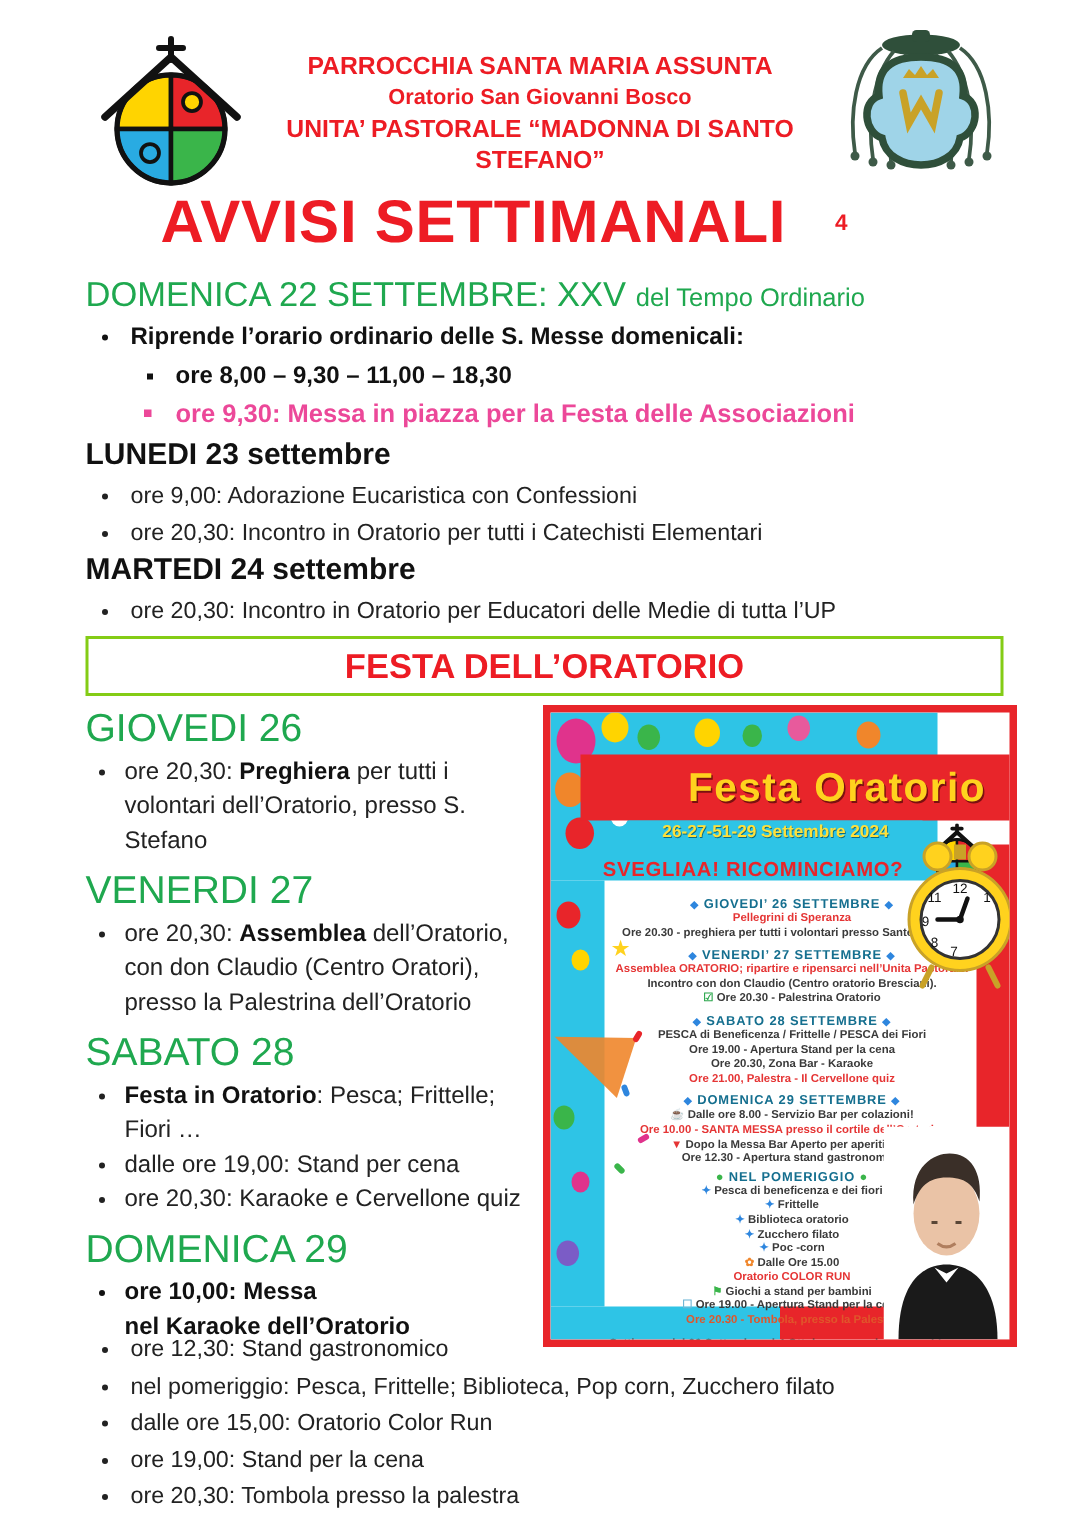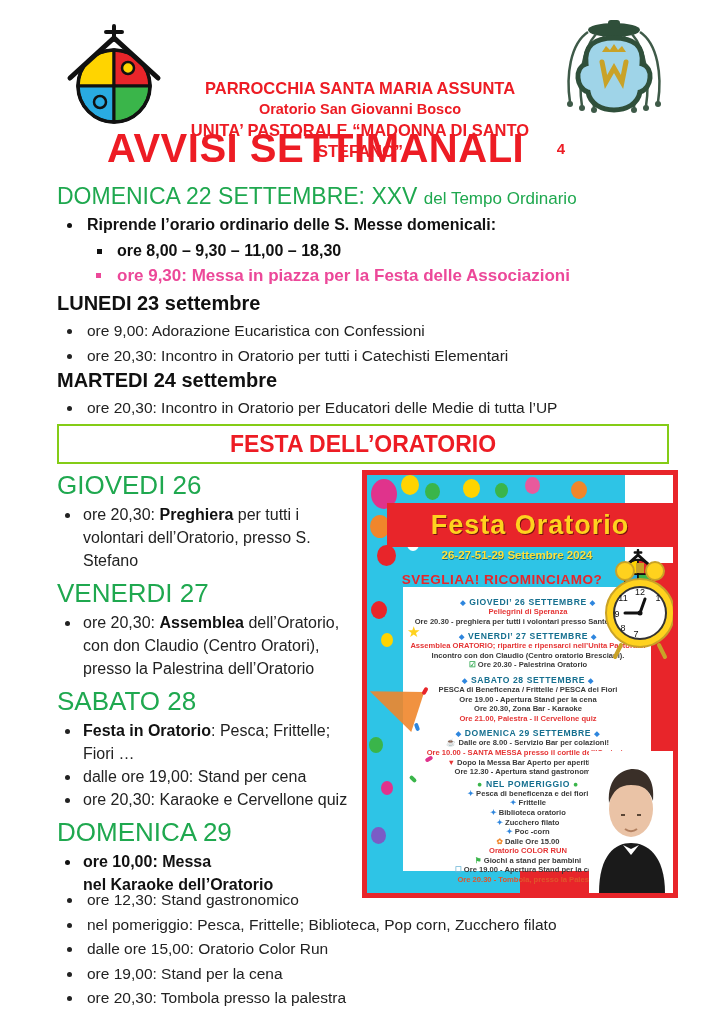--- a/index.html
+++ b/index.html
@@ -3,21 +3,21 @@
 <meta charset="utf-8">
 <style>
   html,body { margin:0; padding:0; background:#888; }
   .page {
     position:relative; width:724px; height:1023px; margin:0 auto;
     background:#ffffff; font-family:"Liberation Sans", sans-serif;
     overflow:hidden;
   }
   
   .hdr-text { position:absolute; left:150px; top:34px; width:420px; text-align:center;
-              color:#ED1C24; font-weight:bold; line-height:21px;margin-top:44px; }
+              color:#ED1C24; font-weight:bold; line-height:21px; }
   .hdr-l1, .hdr-l3 { font-size:16.5px; }
   .hdr-l2, .hdr-l4 { font-size:14.5px; }
   .logo-church { position:absolute; left:62px; top:24px; }
   .logo-crest  { position:absolute; left:560px; top:16px; }
   
   .title-row { position:absolute; left:30px; top:126px; width:612px; text-align:center; }
   .title-main { color:#ED1C24; font-weight:bold; font-size:40px; letter-spacing:0.5px; }
   .title-num  { color:#ED1C24; font-weight:bold; font-size:15px; margin-left:28px; vertical-align:8px; }
   
   .h-green-big { position:absolute; left:57px; color:#1FA84F; font-weight:normal; font-size:23px; }
@@ -48,21 +48,21 @@
   
   .flyer { position:absolute; left:362px; top:470px; width:316px; height:428px;
            background:#fff; border:5px solid #E8252A; box-sizing:border-box; overflow:hidden; }
   .fl-top-cyan { position:absolute; left:0; top:0; width:258px; height:112px; background:#2EC4E6; }
   .fl-left-cyan { position:absolute; left:0; top:112px; width:36px; height:284px; background:#2EC4E6; }
   .fl-right-red { position:absolute; left:284px; top:88px; width:22px; height:308px; background:#E8252A; }
   .fl-bottom-left  { position:absolute; left:0; top:396px; width:153px; height:22px; background:#2EC4E6; }
   .fl-bottom-right { position:absolute; left:153px; top:396px; width:153px; height:22px; background:#E8252A; }
   .fl-banner { position:absolute; left:20px; top:28px; width:286px; height:44px; background:#E8252A;
                color:#FFD21E; font-weight:bold; font-size:27px; text-align:center; line-height:44px;
-               z-index:3; text-shadow:1px 1px 0 #7a1010; letter-spacing:1px;}
+               z-index:3; text-shadow:1px 1px 0 #7a1010; letter-spacing:1px;padding-left:28px;}
   .fl-dates { position:absolute; left:52px; top:72px; width:196px; height:17px; background:#2EC4E6;
               color:#FFE03A; font-weight:bold; font-size:11.5px; line-height:17px; text-align:center;
               z-index:3; text-shadow:0.5px 0.5px 0 #0b6b80;}
   .fl-minilogo { position:absolute; left:250px; top:74px; z-index:3; }
   .fl-tagline { position:absolute; left:18px; top:97px; width:234px; text-align:center;
                 color:#E8252A; font-weight:bold; font-size:13.5px; z-index:3; letter-spacing:0.5px; }
   .fl-content { position:absolute; left:38px; top:117px; width:246px; text-align:center; z-index:2; }
   .fh { color:#156F8F; font-weight:bold; font-size:8.6px; letter-spacing:0.6px; margin-top:5px; }
   .fl-line { font-size:7.6px; line-height:9.6px; font-weight:bold; color:#3A3A3A; }
   .fr { color:#E53535; } .forange { color:#E0562B; }

